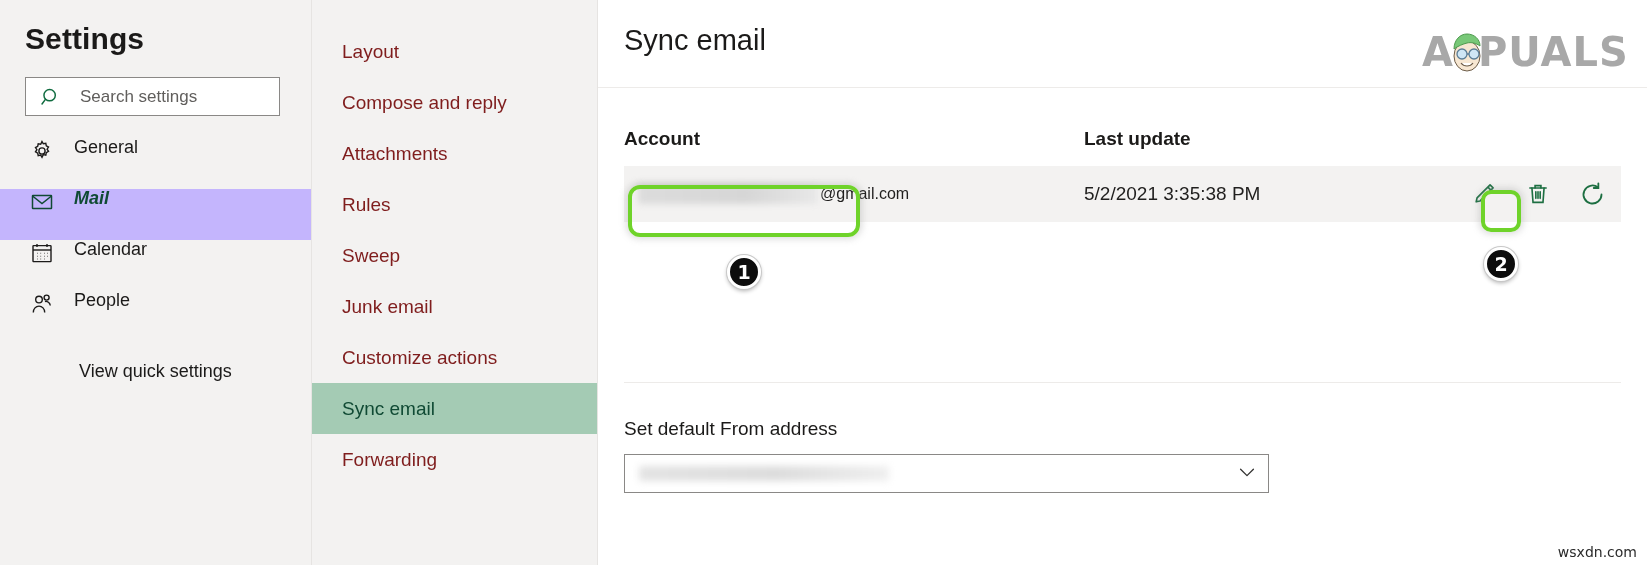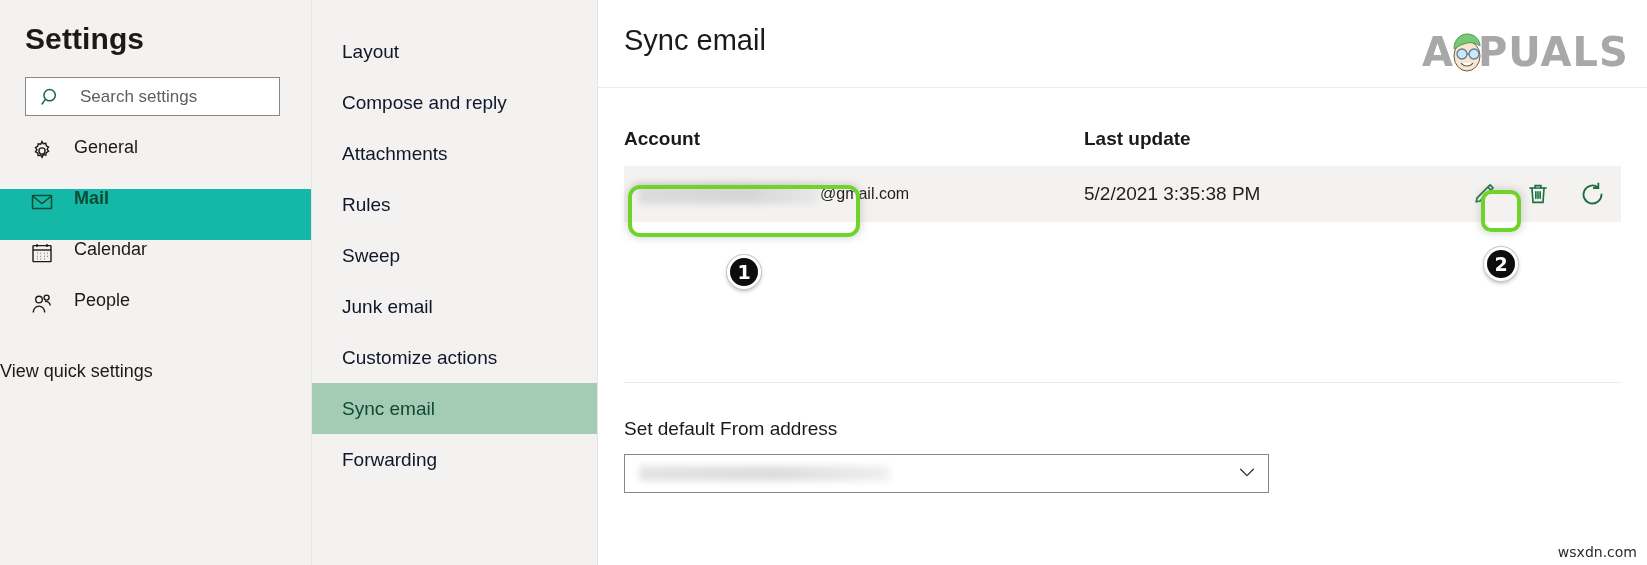--- a/index.html
+++ b/index.html
@@ -76,27 +76,29 @@
   }
   .nav-item .nav-ico {
     width: 26px; height: 26px;
     flex: 0 0 26px;
     margin-right: 19px;
     display: flex;
     align-items: center;
     justify-content: center;
   }
   .nav-item.selected {
-    background: #14b8a6;
+    background: #c4b5fd;
     color: #104a34;
     font-weight: 700;
+    font-style: italic;
   }
   .nav-item .nav-label { line-height: 1; }
   .quick-settings {
     margin-top: 14px;
+    padding-left: 79px;
     font-size: 18px;
     color: #1b1a19;
     cursor: pointer;
     height: 30px;
     display: flex;
     align-items: center;
   }
 
   
   .subnav {
@@ -107,21 +109,21 @@
     border-left: 1px solid #e6e4e2;
     padding-top: 26px;
     position: relative;
   }
   .subnav-item {
     height: 51px;
     display: flex;
     align-items: center;
     padding-left: 30px;
     font-size: 19px;
-    color: #0f172a;
+    color: #7f1d1d;
     cursor: pointer;
   }
   .subnav-item.selected {
     background: #a4cbb4;
     color: #104a34;
     font-weight: 400;
   }
 
   
   .main {

